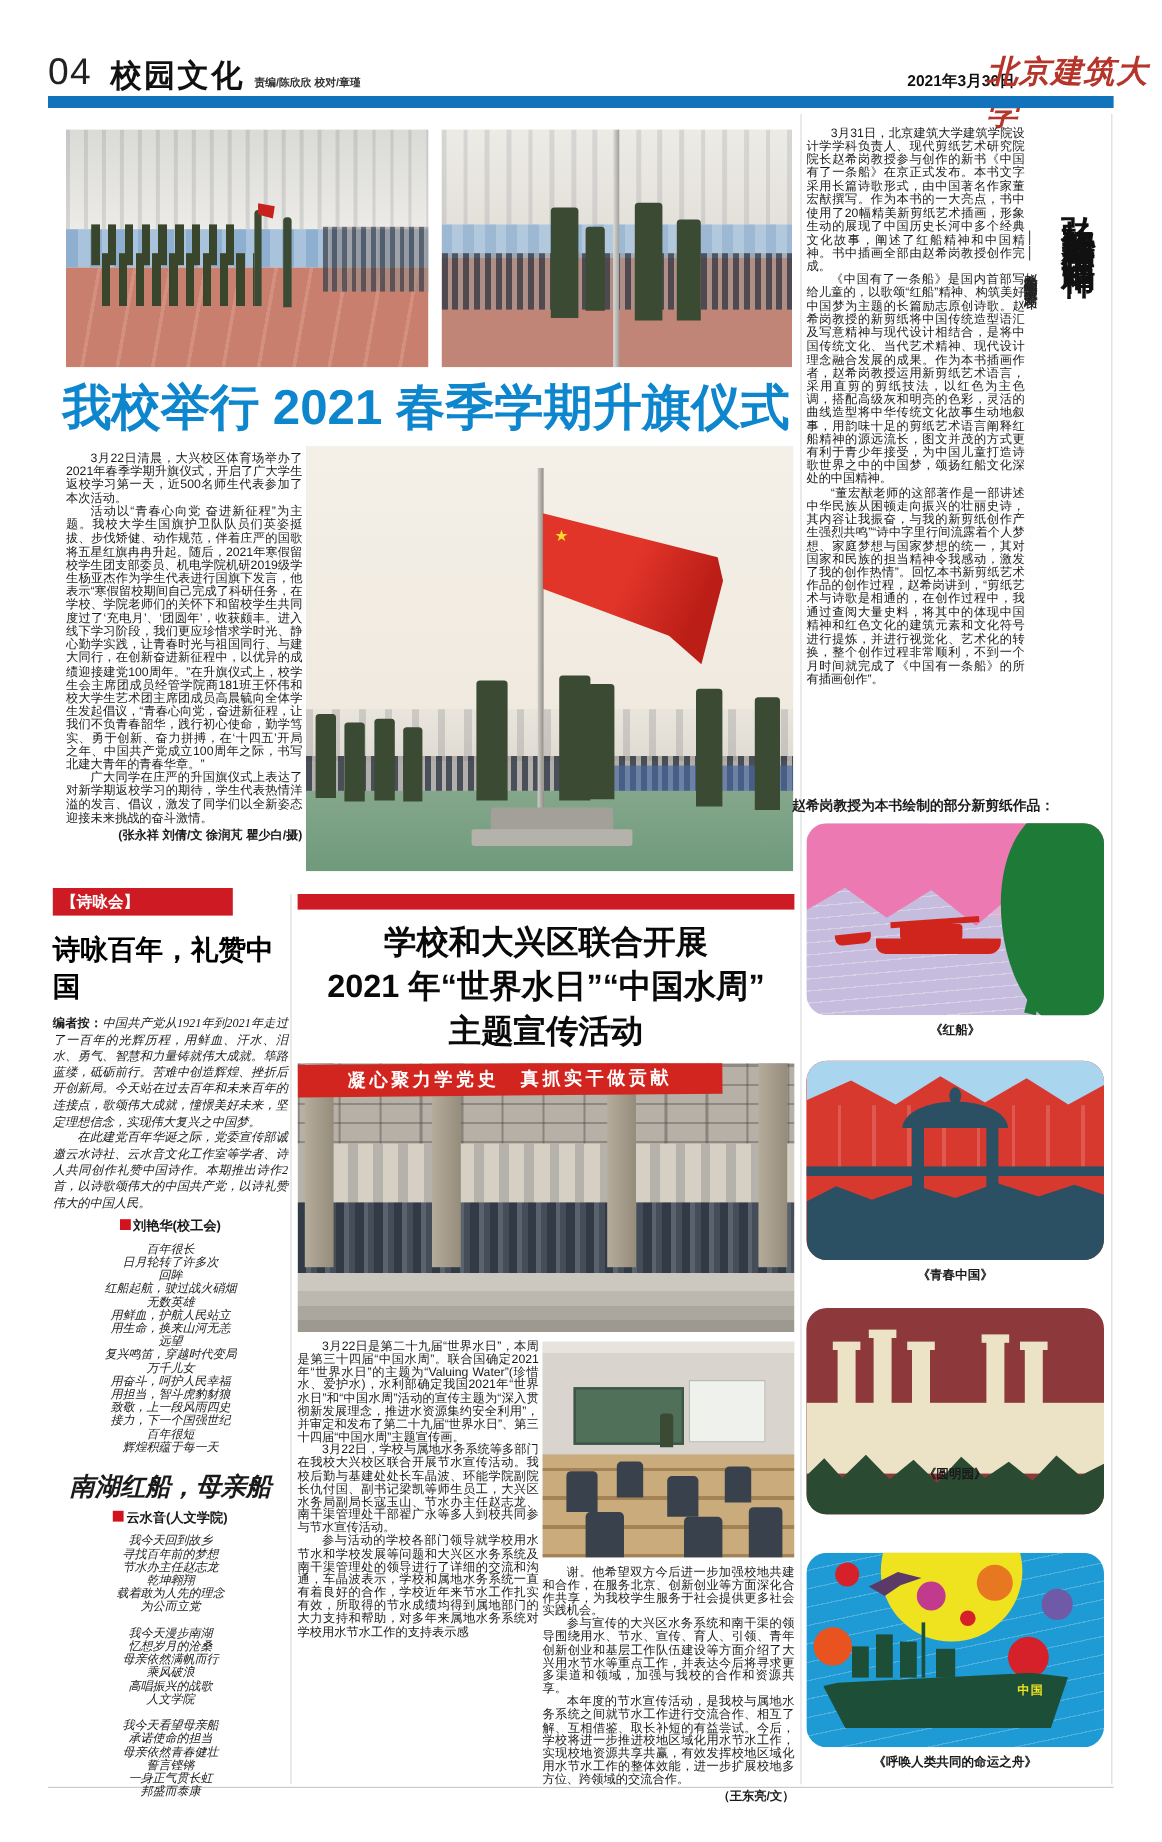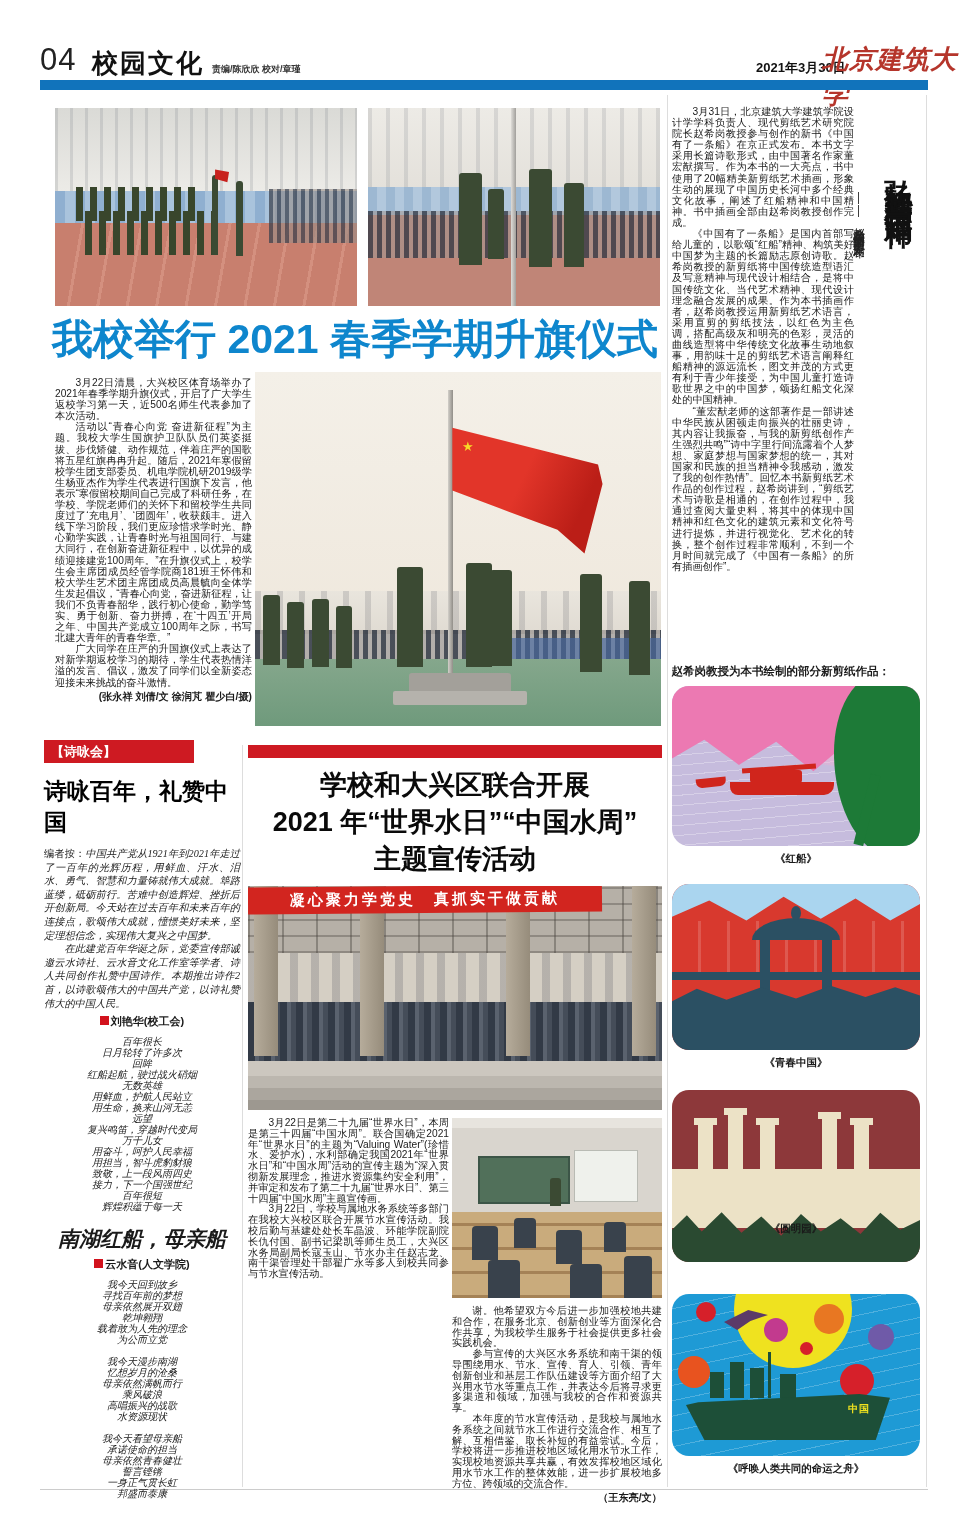--- a/index.html
+++ b/index.html
@@ -102,21 +102,21 @@
   .para{text-indent:2em;}
   .byline{font-weight:700;text-align:right;font-size:10.2px;margin-top:3px;}
 
   
   .poetry{left:44px;top:740px;width:196px;height:748px;}
   .poetry-tag{width:150px;height:23px;background:#ce1a22;color:#fff;font-size:13px;
     font-weight:700;line-height:23px;padding-left:7px;box-sizing:border-box;}
   .poetry-headline{margin-top:13px;font-size:23px;font-weight:700;color:#000;}
   .poetry-note{margin-top:9px;font-family:"Liberation Serif",serif;font-style:italic;
     font-size:10.2px;line-height:13.6px;text-align:justify;}
-  .note-label{font-weight:400;font-style:normal;font-family:"Liberation Sans",sans-serif;}
+  .note-label{font-weight:700;font-style:normal;font-family:"Liberation Sans",sans-serif;}
   .note-p2{text-indent:2em;}
   .poem-title{text-align:center;font-family:"Liberation Serif",serif;font-weight:700;
     font-style:italic;font-size:24px;margin-top:13px;}
   .poem-title2{font-size:21px;}
   .poem-author{text-align:center;font-size:11px;font-weight:700;margin-top:4px;}
   .sq{display:inline-block;width:9px;height:9px;background:#d2121d;margin-right:2px;}
   .poem-lines{margin-top:7px;text-align:center;font-family:"Liberation Serif",serif;
     font-style:italic;font-size:10px;line-height:11px;}
   .stanza{margin-top:11px;}
 
@@ -126,21 +126,21 @@
     font-weight:700;line-height:37px;color:#0a0a0a;}
   .water-col1{left:248px;top:1118px;width:201px;font-size:10.2px;line-height:10.8px;text-align:justify;}
   .water-col2{left:452px;top:1306px;width:210px;font-size:10.2px;line-height:10.8px;text-align:justify;}
 
   
   .boat-text{left:672px;top:106px;width:182px;font-size:10.2px;line-height:11.1px;text-align:justify;}
   .vhead{left:850px;top:158px;height:430px;writing-mode:vertical-rl;}
   .vh-title{font-size:28px;font-weight:700;letter-spacing:4px;color:#111;margin-left:12px;}
   .vh-sub{font-size:12px;color:#222;padding-top:34px;letter-spacing:1px;}
   .boat-wide{left:672px;top:534px;width:250px;font-size:10.2px;line-height:11.1px;text-align:justify;}
-  .gallery-intro{left:640px;top:664px;width:250px;font-size:11.5px;font-weight:700;text-align:right;}
+  .gallery-intro{left:660px;top:664px;width:250px;font-size:11.5px;font-weight:700;}
   .art{position:absolute;width:248px;overflow:hidden;border-radius:17px;}
   .art-cap{position:absolute;width:248px;text-align:center;font-size:10.5px;font-weight:700;}
 
   
   .a1{left:672px;top:686px;height:160px;background:#c6bcdd;
     background-image:repeating-linear-gradient(175deg,transparent 0 9px,rgba(255,255,255,.3) 9px 10px);}
   .a1-sky{left:0;top:0;width:100%;height:58%;background:#ec79b2;
     clip-path:polygon(0 0,100% 0,100% 62%,86% 78%,72% 58%,57% 92%,42% 60%,27% 85%,13% 58%,0 78%);}
   .a1-ray{left:40%;top:-10%;width:55%;height:60%;
     background:radial-gradient(circle,#f6abce 0 30%,transparent 70%);border-radius:50%;}
@@ -290,32 +290,32 @@
         <div class="">致敬，上一段风雨四史</div>
         <div class="">接力，下一个国强世纪</div>
         <div class="">百年很短</div>
         <div class="">辉煌积蕴于每一天</div>
       </div>
     <div class="poem-title poem-title2">南湖红船，母亲船</div>
     <div class="poem-author"><span class="sq"></span><span>云水音(人文学院)</span></div>
     <div class="poem-lines">
         <div class="">我今天回到故乡</div>
         <div class="">寻找百年前的梦想</div>
-        <div class="">母亲依然展开双翅</div>
+        <div class="">节水办主任赵志龙</div>
         <div class="">乾坤翱翔</div>
         <div class="">载着敢为人先的理念</div>
         <div class="">为公而立党</div>
       </div>
     <div class="poem-lines stanza">
         <div class="">我今天漫步南湖</div>
         <div class="">忆想岁月的沧桑</div>
         <div class="">母亲依然满帆而行</div>
         <div class="">乘风破浪</div>
         <div class="">高唱振兴的战歌</div>
-        <div class="">水资源现状</div>
+        <div class="">人文学院</div>
       </div>
     <div class="poem-lines stanza">
         <div class="">我今天看望母亲船</div>
         <div class="">承诺使命的担当</div>
         <div class="">母亲依然青春健壮</div>
         <div class="">誓言铿锵</div>
         <div class="">一身正气贯长虹</div>
         <div class="">邦盛而泰康</div>
       </div>
   </div>
@@ -335,20 +335,21 @@
     <div class="ly p4-col" style="left:112px;"></div>
     <div class="ly p4-col" style="left:258px;"></div>
     <div class="ly p4-col" style="left:384px;"></div>
     <div class="ly p4-steps"></div>
     <div class="p4-banner">凝心聚力学党史　真抓实干做贡献</div>
   </div>
 
   <div class="abs water-col1">
       <div class="para">3月22日是第二十九届“世界水日”，本周是第三十四届“中国水周”。联合国确定2021年“世界水日”的主题为“Valuing Water”(珍惜水、爱护水)，水利部确定我国2021年“世界水日”和“中国水周”活动的宣传主题为“深入贯彻新发展理念，推进水资源集约安全利用”，并审定和发布了第二十九届“世界水日”、第三十四届“中国水周”主题宣传画。</div>
       <div class="para">3月22日，学校与属地水务系统等多部门在我校大兴校区联合开展节水宣传活动。我校后勤与基建处处长车晶波、环能学院副院长仇付国、副书记梁凯等师生员工，大兴区水务局副局长寇玉山、节水办主任赵志龙、南干渠管理处干部翟广永等多人到校共同参与节水宣传活动。</div>
+      <div class="para">参与活动的学校各部门领导就学校用水节水和学校发展等问题和大兴区水务系统及南干渠管理处的领导进行了详细的交流和沟通，车晶波表示，学校和属地水务系统一直有着良好的合作，学校近年来节水工作扎实有效，所取得的节水成绩均得到属地部门的大力支持和帮助，对多年来属地水务系统对学校用水节水工作的支持表示感</div>
     </div>
 
   <div class="photo photo5">
     <div class="ly p5-wall"></div>
     <div class="ly p5-board"></div>
     <div class="ly p5-screen"></div>
     <div class="fig" style="left:98px;top:60px;width:11px;height:28px;"></div>
     <div class="ly p5-desks"></div>
     <div class="stu" style="left:20px;top:108px;width:26px;height:34px;"></div>
     <div class="stu" style="left:62px;top:100px;width:22px;height:30px;"></div>

